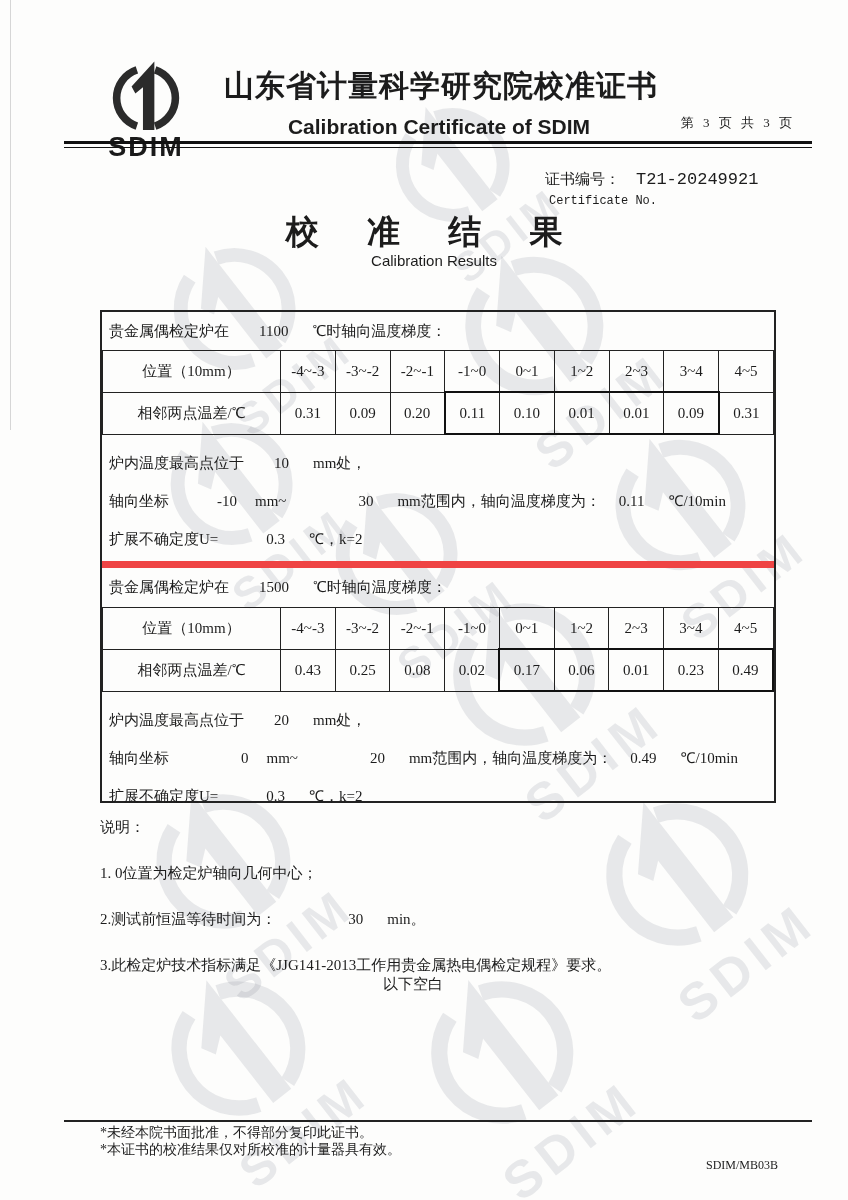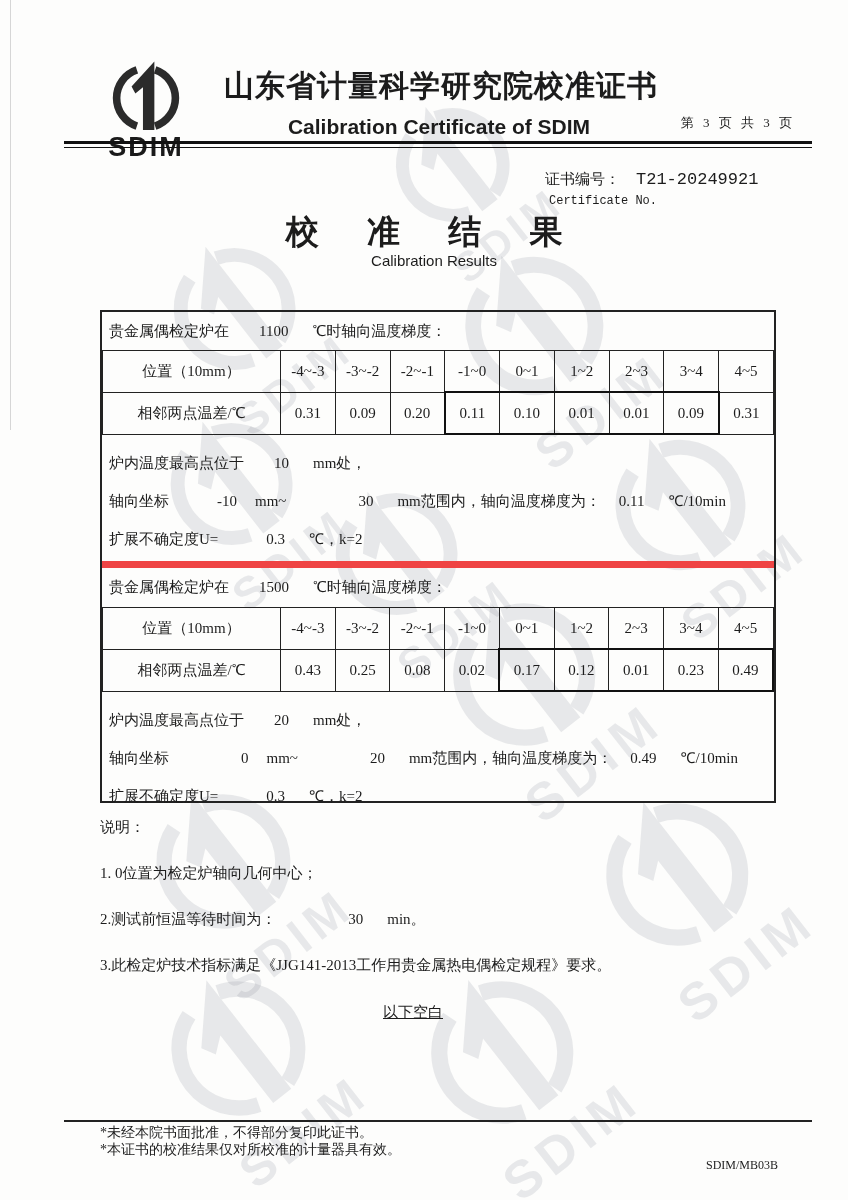--- a/index.html
+++ b/index.html
@@ -45,21 +45,21 @@
   td.emph-r { border-right:2px solid #111; }
   .text-block { padding:9px 0 0 7px; font-size:15px; }
   .text-block .line { height:38px; line-height:38px; white-space:nowrap; }
   .gap-s { margin-left:18px; } .gap-m { margin-left:30px; } .gap-l { margin-left:48px; } .gap-xl { margin-left:72px; }
   .after-s { margin-right:24px; } .after-m { margin-right:24px; }
 
   
   .notes { position:absolute; left:100px; top:818px; width:676px; font-size:15px; }
   .notes .n-head { margin:0 0 0 0; }
   .notes .n-item { margin-top:27px; white-space:nowrap; }
-  .notes .n-end { margin-top:28px; text-align:center; padding-right:50px;text-decoration:underline; }
+  .notes .n-end { text-align:center; padding-right:50px; }
 
   
   .footer-rule { position:absolute; left:64px; top:1120px; width:748px; height:2px; background:#222; }
   .footer-line1 { position:absolute; left:100px; top:1124px; font-size:14px; }
   .footer-line2 { position:absolute; left:100px; top:1141px; font-size:14px; }
   .form-no { position:absolute; right:70px; top:1158px; font-size:12px; }
 </style>
 </head>
 <body>
 
@@ -229,21 +229,21 @@
             <td>3~4</td>
             <td>4~5</td>
       </tr>
       <tr>
         <td>相邻两点温差/℃</td>
         <td>0.43</td>
             <td>0.25</td>
             <td>0.08</td>
             <td>0.02</td>
             <td class="emph emph-l">0.17</td>
-            <td class="emph">0.12</td>
+            <td class="emph">0.06</td>
             <td class="emph">0.01</td>
             <td class="emph">0.23</td>
             <td class="emph emph-r">0.49</td>
       </tr>
     </tbody>
       </table>
     <div class="text-block">
       <div class="line">
         <span>炉内温度最高点位于</span><span class="gap-m after-m">20</span><span>mm处，</span>
       </div>

